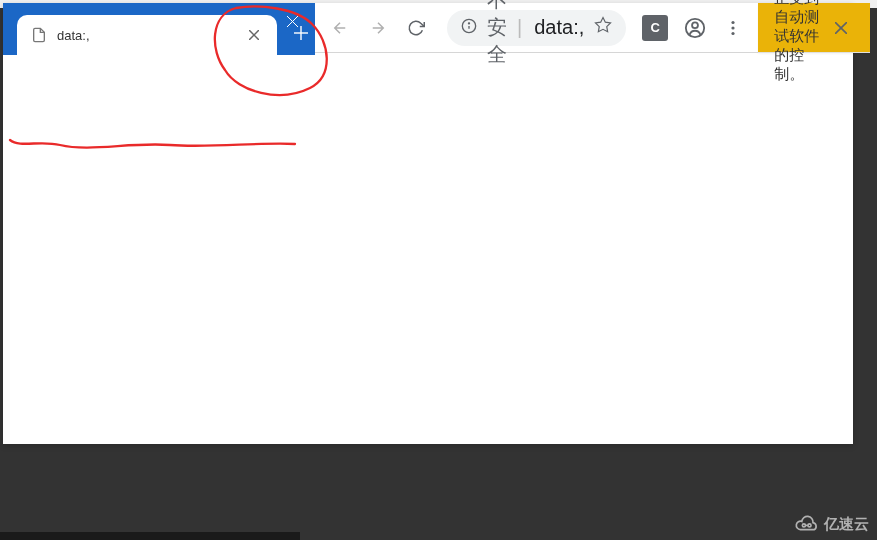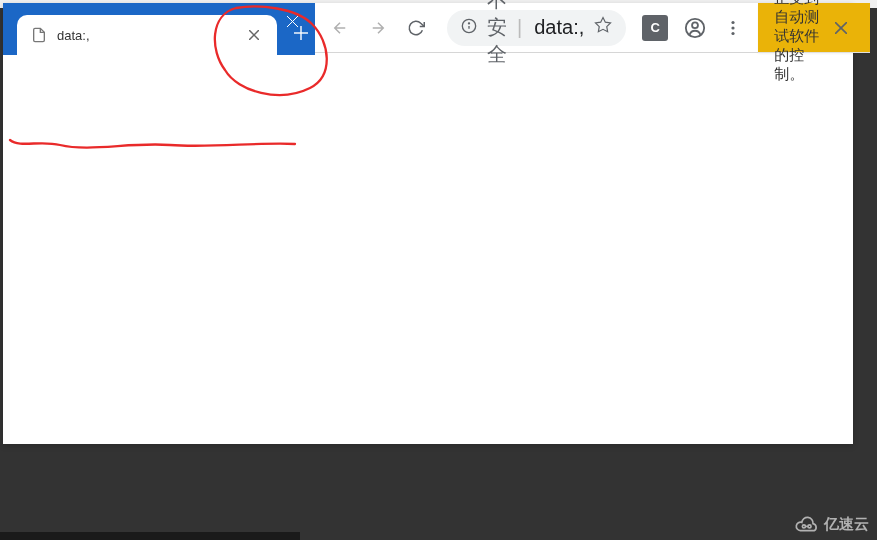--- a/index.html
+++ b/index.html
@@ -192,21 +192,21 @@
       position: absolute;
       top: 0; left: 0;
       pointer-events: none;
       z-index: 50;
     }
     .watermark {
       position: absolute;
       bottom: 6px;
       right: 8px;
       display: flex;
-      align-items: flex-end;
+      align-items: flex-start;
       gap: 4px;
       color: #b2b2b2;
       font-size: 15px;
       font-weight: 600;
       z-index: 60;
     }
     .watermark svg { display: block; }
   </style>
 </head>
 <body>

